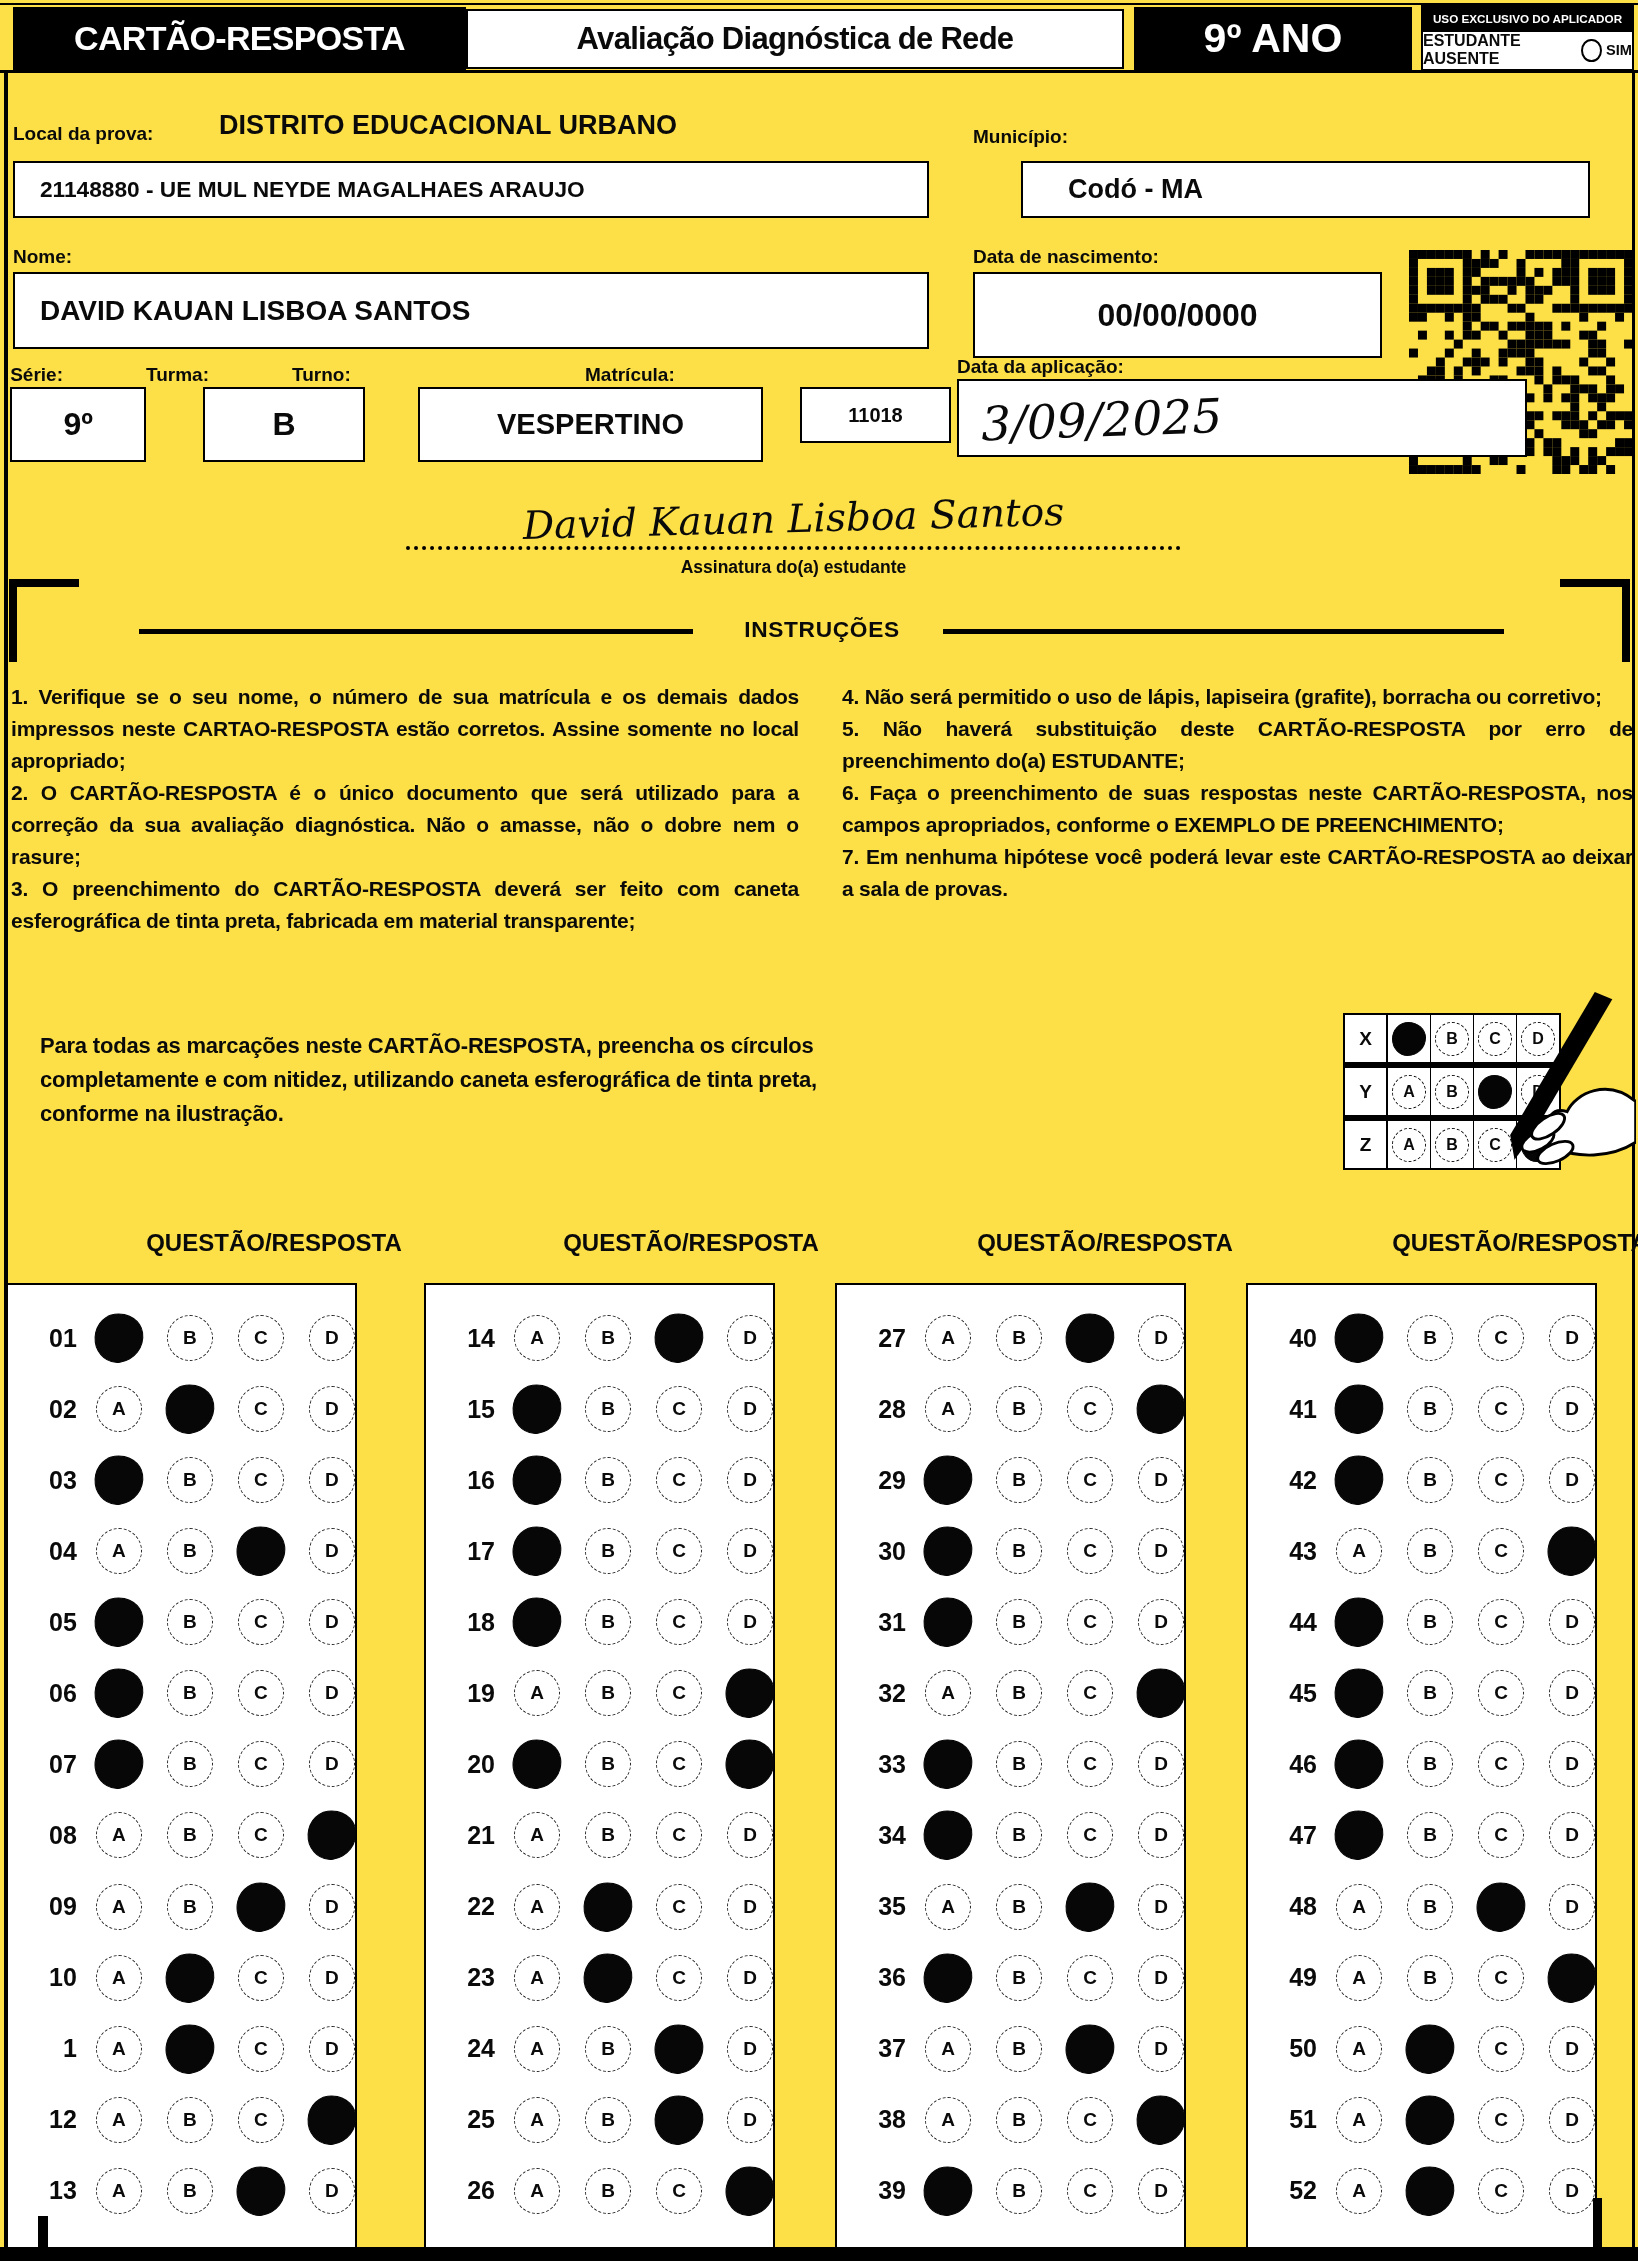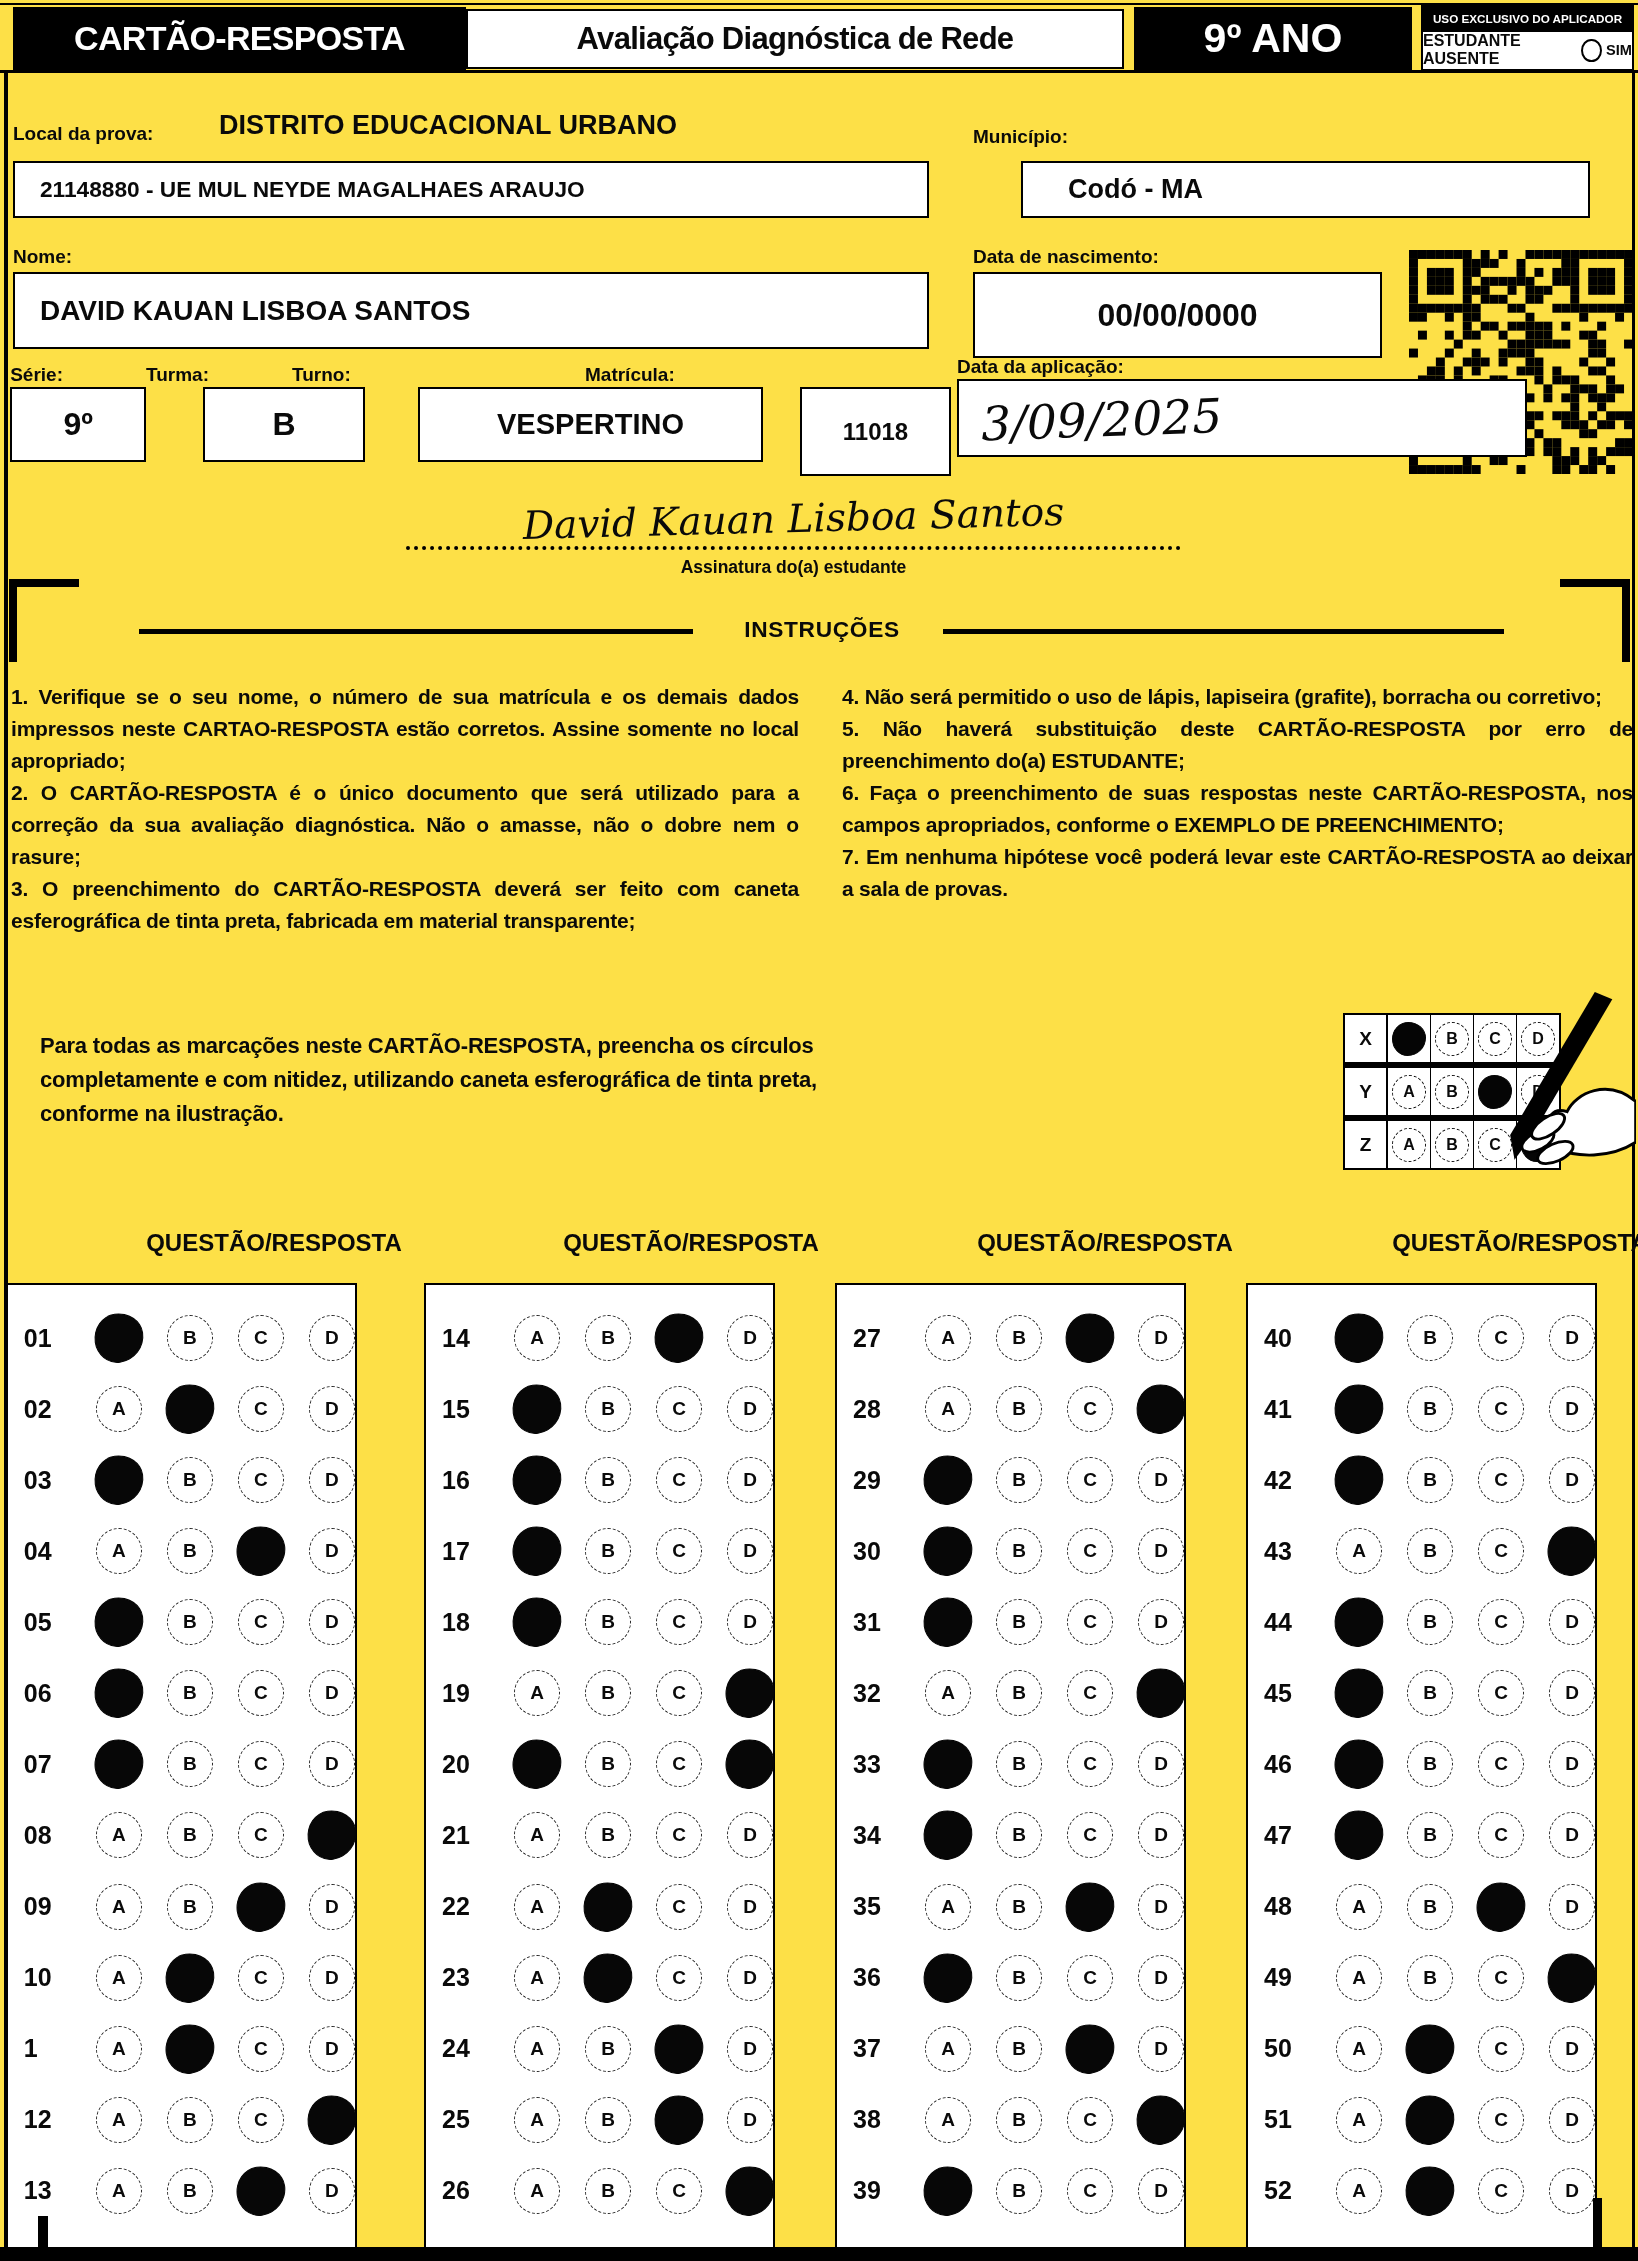--- a/index.html
+++ b/index.html
@@ -42,21 +42,21 @@
   .ex-cell{width:42px;display:flex;align-items:center;justify-content:center;}
   .ex-cell + .ex-cell{border-left:1.5px solid #000;}
   .exbub{width:32px;height:32px;border:1.5px dashed #111;border-radius:50%;
          display:flex;align-items:center;justify-content:center;font-size:16px;font-weight:700;}
   .exbub.filled{background:#050505;border:1.5px solid #050505;border-radius:48% 52% 54% 46%/50% 46% 54% 50%;}
 
   
   .ans-hdr{font-size:24px;font-weight:700;transform:translateX(-50%);white-space:nowrap;}
   .ans-box{top:1283px;width:351px;height:966px;border:2.2px solid #000;background:#fff;
            display:flex;flex-direction:column;justify-content:space-around;padding:17.5px 0 20.5px 0;}
-  .ans-row{display:flex;align-items:center;height:45px;}
+  .ans-row{display:flex;align-items:center;height:45px;text-align:right;}
   .qnum{width:54px;padding-left:16px;font-size:25px;font-weight:700;}
   .bub{width:44px;height:44px;border:1.5px dashed #222;border-radius:50%;flex:none;
        display:flex;align-items:center;justify-content:center;margin-left:25px;
        font-size:19px;font-weight:700;}
   .bub.first{margin-left:19px;}
   .bub.filled{background:#070707;border:1.5px solid #070707;
               border-radius:48% 52% 55% 45%/52% 46% 54% 48%;transform:rotate(-8deg) scale(1.07);}
 </style>
 </head>
 <body>
@@ -411,21 +411,21 @@
 
   <div class="abs lbl" style="left:10.2px;top:364px;">Série:</div>
   <div class="abs lbl" style="left:146px;top:364px;">Turma:</div>
   <div class="abs lbl" style="left:292px;top:364px;">Turno:</div>
   <div class="abs lbl" style="left:585px;top:364px;">Matrícula:</div>
   <div class="abs lbl" style="left:957px;top:356px;">Data da aplicação:</div>
 
   <div class="abs fbox flexc" style="left:10.2px;top:387px;width:136px;height:75px;font-size:32px;font-weight:700;">9º</div>
   <div class="abs fbox flexc" style="left:203px;top:387px;width:162px;height:75px;font-size:32px;font-weight:700;">B</div>
   <div class="abs fbox flexc" style="left:418px;top:387px;width:345px;height:75px;font-size:29px;font-weight:700;">VESPERTINO</div>
-  <div class="abs fbox flexc" style="left:800px;top:387px;width:151px;height:89px;font-size:24px;font-weight:700;">11018</div>
+  <div class="abs fbox flexc" style="left:800px;top:387px;width:151px;height:56px;font-size:20px;font-weight:700;">11018</div>
   <div class="abs fbox" style="left:957px;top:379px;width:570px;height:78px;">
     <span class="handwrite" style="display:block;margin:5.8px 0 0 22px;font-size:47px;transform:rotate(-2deg);">3/09/2025</span>
   </div>
 
   <div class="abs sig-line" style="left:406px;top:512px;width:775px;height:38px;"></div>
   <div class="abs handwrite" style="left:406px;top:496px;width:775px;text-align:center;font-size:39px;transform:rotate(-1.5deg);">David Kauan Lisboa Santos</div>
   <div class="abs bold" style="left:406px;top:557px;width:775px;text-align:center;font-size:17.5px;">Assinatura do(a) estudante</div>
 
   <div class="abs rule" style="left:8.8px;top:579px;width:70px;height:8px;"></div>
   <div class="abs rule" style="left:8.8px;top:579px;width:8px;height:83px;"></div>

